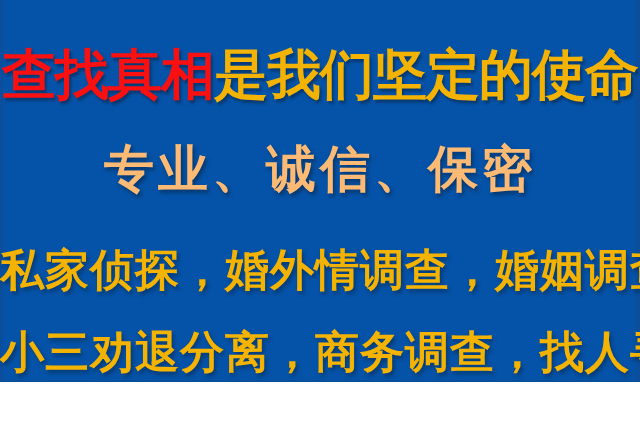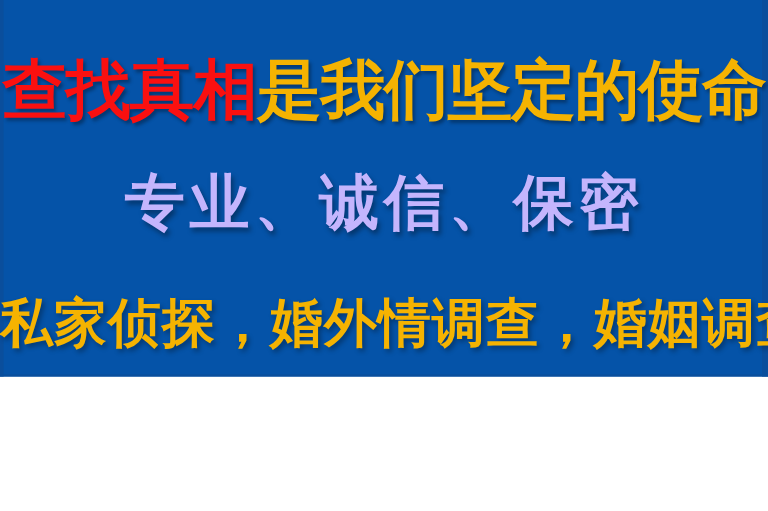--- a/index.html
+++ b/index.html
@@ -6,21 +6,21 @@
   html, body {
     margin: 0;
     padding: 0;
     background: #ffffff;
   }
 
   
   .banner {
     position: relative;
     width: 640px;
-    height: 314px;
+    height: 382px;
     overflow: hidden;
     background: #0553a8;
     font-family: "DejaVu Sans", "Liberation Sans", sans-serif;
     -webkit-font-smoothing: antialiased;
   }
 
   
   .edge-strip {
     position: absolute;
     top: 0;
@@ -53,21 +53,21 @@
     letter-spacing: -1px;
     text-shadow: 2px 3px 3px rgba(0, 0, 0, 0.33);
   }
   .seg-red  { color: #fa1010; }
   .seg-gold { color: #f5b301; }
 
   
   .line-values {
     top: 144px;
     font-size: 50px;
-    color: #c4b5fd;
+    color: #fdba74;
     letter-spacing: 4px;
     text-shadow: 2px 3px 4px rgba(0, 0, 0, 0.36);
   }
 
   
   .line-services {
     font-size: 44px;
     color: #f5b301;
     letter-spacing: 1px;
     text-shadow: 2px 3px 4px rgba(0, 0, 0, 0.33);

